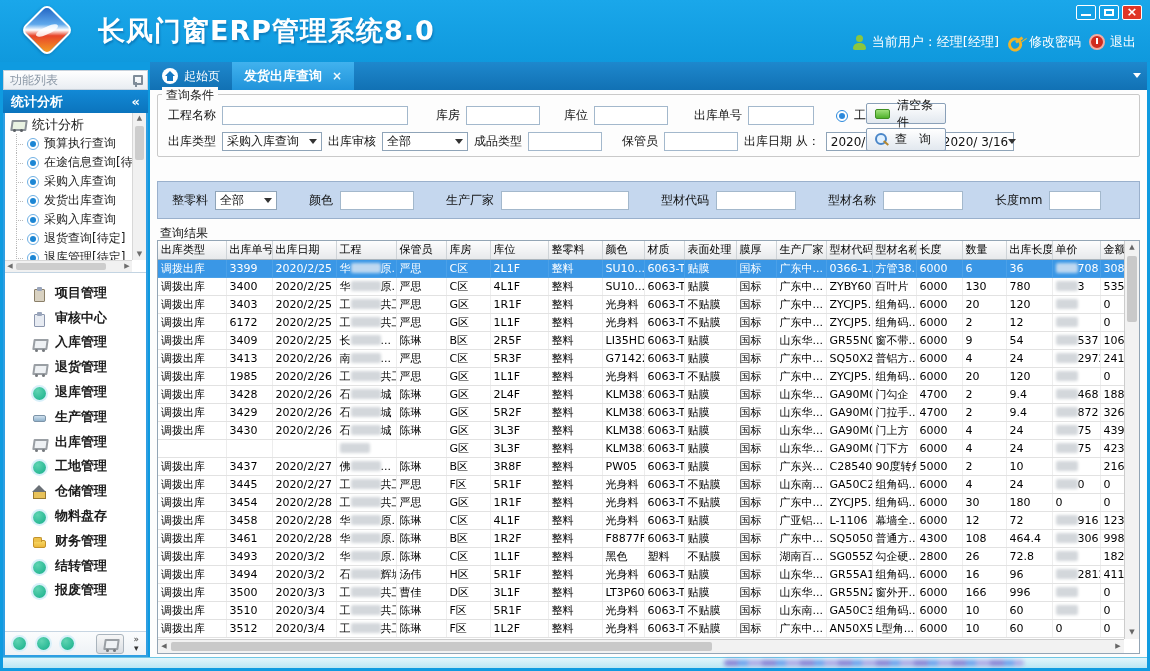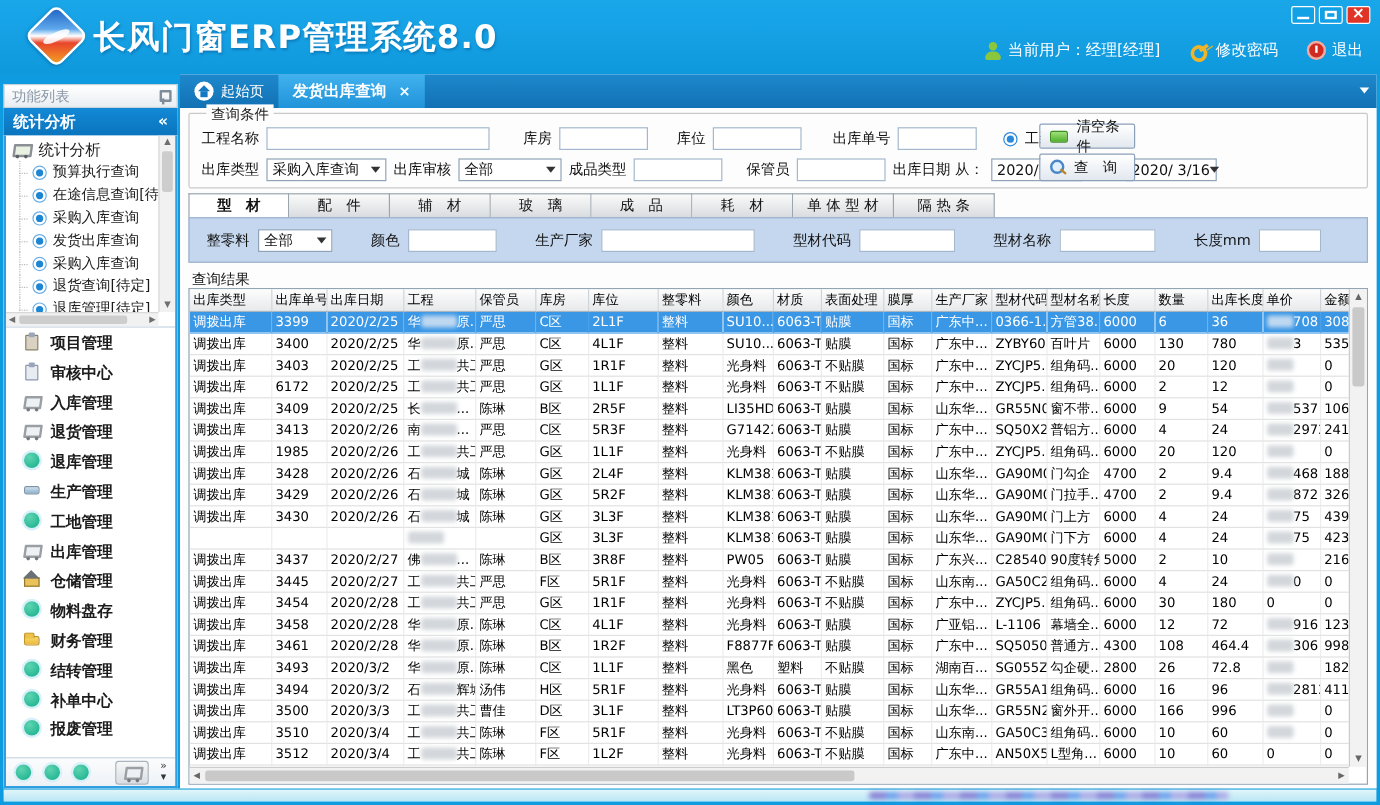--- a/index.html
+++ b/index.html
@@ -5,28 +5,28 @@
   *{margin:0;padding:0;box-sizing:border-box;font-family:"DejaVu Sans","Liberation Sans",sans-serif}
   html,body{width:1150px;height:671px}
   body{position:relative;background:#0f9be0;overflow:hidden}
 
   
   .titlebar{position:absolute;left:0;top:0;right:0;height:62px;background:linear-gradient(#1aa7ea,#0f99dd)}
   .logo{position:absolute;left:26px;top:9px;width:42px;height:42px}
   .logo .dia{position:absolute;inset:2px;transform:rotate(45deg);border:2px solid #fff;border-radius:7px;
     background:linear-gradient(135deg,#1d5fc0 0%,#5ea8ec 38%,#ffffff 50%,#e8452a 62%,#f5a623 100%);box-shadow:0 1px 3px rgba(0,40,90,.35)}
   .logo .swoosh{position:absolute;left:9px;top:18px;width:24px;height:7px;background:#fff;border-radius:60% 60% 60% 60%/80% 80% 80% 80%;transform:rotate(-25deg);opacity:.85}
-  .app-title{position:absolute;left:78px;top:13px;font-size:27px;font-weight:bold;color:#fff;letter-spacing:1px;text-shadow:1px 2px 2px rgba(0,60,120,.35)}
+  .app-title{position:absolute;left:98px;top:13px;font-size:27px;font-weight:bold;color:#fff;letter-spacing:1px;text-shadow:1px 2px 2px rgba(0,60,120,.35)}
   .win-controls{position:absolute;top:5px;right:8px;display:flex;gap:3px}
   .win-btn{width:20px;height:15px;border:1px solid #fff;border-radius:2px;background:#13a1e6;position:relative;cursor:pointer}
   .win-btn.min::after{content:"";position:absolute;left:4px;right:4px;bottom:3px;height:2px;background:#fff}
   .win-btn.max::after{content:"";position:absolute;left:4px;top:3px;right:4px;bottom:3px;border:2px solid #fff}
   .win-btn.close{background:#e03526;border-color:#fff}
   .win-btn.close::after{content:"×";position:absolute;left:0;right:0;top:-2px;text-align:center;color:#fff;font-size:13px;font-weight:bold}
-  .userbar{position:absolute;right:14px;top:33px;display:flex;align-items:flex-end;gap:24px;color:#fff;font-size:13px}
+  .userbar{position:absolute;right:14px;top:33px;display:flex;align-items:flex-end;gap:8px;color:#fff;font-size:13px}
   .ub-group{display:flex;align-items:center;gap:5px;cursor:pointer}
   .ic-person{width:15px;height:15px;position:relative;display:inline-block}
   .ic-person::before{content:"";position:absolute;left:4px;top:0;width:7px;height:7px;border-radius:50%;background:#8bc63f}
   .ic-person::after{content:"";position:absolute;left:1px;bottom:0;width:13px;height:7px;border-radius:6px 6px 2px 2px;background:#8bc63f}
   .ic-key{width:17px;height:17px;position:relative;display:inline-block;transform:rotate(-35deg)}
   .ic-key::before{content:"";position:absolute;left:0;top:3px;width:8px;height:8px;border:3px solid #f0b429;border-radius:50%}
   .ic-key::after{content:"";position:absolute;left:9px;top:7px;width:8px;height:3px;background:#f0b429;box-shadow:4px 3px 0 -1px #f0b429}
   .ic-power{width:16px;height:16px;border-radius:50%;background:#cf2b20;border:2px solid #f2aba2;position:relative;display:inline-block}
   .ic-power::after{content:"";position:absolute;left:5px;top:2px;width:2px;height:6px;background:#fff}
 
@@ -53,21 +53,21 @@
   .ic-cart::after{content:"";position:absolute;left:3px;bottom:0;width:3px;height:3px;border-radius:50%;background:#5a5f64;box-shadow:7px 0 0 #5a5f64}
   .vsb{position:absolute;top:0;right:0;bottom:12px;width:14px;background:#f1f1f1;border-left:1px solid #d8d8d8}
   .vsb .ar{position:absolute;left:0;right:0;text-align:center;font-size:7px;color:#6e6e6e;line-height:11px}
   .vsb .ar.up{top:0}.vsb .ar.dn{bottom:0}
   .vsb .thumb{position:absolute;left:2px;right:2px;top:13px;height:34px;background:#cdcdcd;border-radius:2px}
   .hsb{position:absolute;left:0;right:14px;bottom:0;height:12px;background:#f1f1f1;border-top:1px solid #d8d8d8}
   .hsb .ar{position:absolute;top:0;bottom:0;font-size:7px;color:#6e6e6e;line-height:11px;width:10px;text-align:center}
   .hsb .ar.lf{left:0}.hsb .ar.rt{right:0}
   .hsb .thumb{position:absolute;top:2px;bottom:2px;left:11px;width:90px;background:#cdcdcd;border-radius:2px}
   .sections{flex:1;padding-top:4px;overflow:hidden}
-  .sec{height:24.8px;display:flex;align-items:flex-start;gap:8px;padding-left:14px;font-size:13px;font-weight:bold;color:#1c1c1c;cursor:pointer;white-space:nowrap}
+  .sec{height:24.8px;display:flex;align-items:flex-end;gap:8px;padding-left:27px;font-size:13px;font-weight:bold;color:#1c1c1c;cursor:pointer;white-space:nowrap}
   .sx{width:15px;height:15px;position:relative;flex:none}
   .sx.dot::before{content:"";position:absolute;inset:1px;border-radius:50%;background:radial-gradient(circle at 35% 30%,#5fd4b2,#14ae8a);box-shadow:0 0 0 2px #d8f0fa}
   .sx.clipboard::before{content:"";position:absolute;left:2px;top:2px;right:2px;bottom:0;background:#e7ebf2;border:1px solid #8b96ad;border-radius:1px}
   .sx.clipboard::after{content:"";position:absolute;left:5px;top:0;width:5px;height:4px;background:#99a5bb;border-radius:1px}
   .sx.clipboard.c1::before{background:#d9d2c2;border-color:#8a7f68}
   .sx.cart::before{content:"";position:absolute;left:1px;top:3px;width:11px;height:7px;border:2px solid #9a9fa4;background:#eef1f4;transform:skewX(-8deg);border-radius:1px}
   .sx.cart::after{content:"";position:absolute;left:3px;bottom:-1px;width:3px;height:3px;border-radius:50%;background:#75797d;box-shadow:7px 0 0 #75797d}
   .sx.chip::before{content:"";position:absolute;left:1px;top:4px;right:1px;bottom:4px;background:linear-gradient(#cfe0ee,#8fb2cc);border:1px solid #7d94a8;border-radius:2px}
   .sx.house::before{content:"";position:absolute;left:1px;top:6px;right:1px;bottom:1px;background:#e8c25a;border:1px solid #9a7a30}
   .sx.house::after{content:"";position:absolute;left:0;top:0;border-left:7px solid transparent;border-right:7px solid transparent;border-bottom:7px solid #6a7076}
@@ -83,21 +83,21 @@
   .tab{display:flex;align-items:center;gap:6px;padding:0 12px;color:#fff;font-size:12px;cursor:pointer}
   .tab.active{background:linear-gradient(#41b2ee,#2093da);font-weight:bold;font-size:13px}
   .close-x{margin-left:4px;font-size:12px;opacity:.95;cursor:pointer}
   .home-ic{width:16px;height:16px;border-radius:50%;background:#fff;position:relative;flex:none}
   .home-ic::before{content:"";position:absolute;left:3px;top:3px;border-left:5px solid transparent;border-right:5px solid transparent;border-bottom:5px solid #1478c2}
   .home-ic::after{content:"";position:absolute;left:5px;top:8px;width:6px;height:5px;background:#1478c2}
   .tabstrip-caret{position:absolute;right:6px;top:11px;border-left:4px solid transparent;border-right:4px solid transparent;border-top:5px solid #fff;cursor:pointer}
   .content{position:absolute;left:0;right:0;top:28px;bottom:0;background:#fdfdfd}
 
   .querybox{position:absolute;left:7px;right:7px;top:4px;height:63px;border:1px solid #c9c9c9;border-radius:2px}
-  .qb-title{position:absolute;left:14px;top:-8px;background:#fdfdfd;padding:0 4px;font-size:12px;color:#222}
+  .qb-title{position:absolute;left:4px;top:-8px;background:#fdfdfd;padding:0 4px;font-size:12px;color:#222}
   .qrow{position:absolute;left:10px;display:flex;align-items:center;gap:6px;font-size:12px;color:#111;white-space:nowrap}
   .qrow.r1{top:11px}.qrow.r2{top:37px}
   .qinput{height:19px;border:1px solid #a3b8cc;background:#fff;flex:none}
   .w186{width:186px}.w74{width:74px}.w66{width:66px}.w100{width:100px}.w86{width:86px}.w76{width:76px}.w52{width:52px}.w128{width:128px}.w80{width:80px}.w62{width:62px}
   .qselect{height:19px;border:1px solid #8fa4b8;background:#fff;display:flex;align-items:center;padding:0 4px;font-size:12px;cursor:pointer}
   .car{margin-left:auto;border-left:4px solid transparent;border-right:4px solid transparent;border-top:5px solid #333}
   .radio{width:12px;height:12px;border-radius:50%;border:1px solid #8aa0b4;background:#fff;position:relative;flex:none;cursor:pointer}
   .radio.on{border-color:#2b89dc}
   .radio.on::after{content:"";position:absolute;inset:2px;border-radius:50%;background:#2b89dc}
   .rlabel{margin-right:8px}
@@ -245,46 +245,42 @@
         </div>
         <div class="sec">
           <span class="sx dot"></span>
           <span>退库管理</span>
         </div>
         <div class="sec">
           <span class="sx chip"></span>
           <span>生产管理</span>
         </div>
         <div class="sec">
+          <span class="sx cart"></span>
+          <span>出库管理</span>
+        </div>
+        <div class="sec">
           <span class="sx dot"></span>
           <span>工地管理</span>
         </div>
         <div class="sec">
-          <span class="sx cart"></span>
-          <span>出库管理</span>
-        </div>
-        <div class="sec">
           <span class="sx house"></span>
           <span>仓储管理</span>
         </div>
         <div class="sec">
           <span class="sx dot"></span>
           <span>物料盘存</span>
         </div>
         <div class="sec">
           <span class="sx folder"></span>
           <span>财务管理</span>
         </div>
         <div class="sec">
           <span class="sx dot"></span>
           <span>结转管理</span>
-        </div>
-        <div class="sec">
-          <span class="sx dot"></span>
-          <span>补单中心</span>
         </div>
         <div class="sec">
           <span class="sx dot"></span>
           <span>报废管理</span>
         </div>
       </div>
     <div class="side-bottom">
       <span class="sx dot"></span>
       <span class="sx dot"></span>
       <span class="sx dot"></span>
@@ -360,30 +356,20 @@
       <span class="btn btn-clear">
         <span class="ic-eraser"></span>
         <span>清空条件</span>
       </span>
       <span class="btn btn-search">
         <span class="ic-mag"></span>
         <span>查　询</span>
       </span>
     </fieldset>
 
-    <div class="mattabs" id="mattabs">
-        <div class="mtab active">型　材</div>
-        <div class="mtab">配　件</div>
-        <div class="mtab">辅　材</div>
-        <div class="mtab">玻　璃</div>
-        <div class="mtab">成　品</div>
-        <div class="mtab">耗　材</div>
-        <div class="mtab">单 体 型 材</div>
-        <div class="mtab">隔 热 条</div>
-      </div>
 
     <div class="filterbar">
       <span>整零料</span>
       <span class="qselect w62">
         <span>全部</span>
           <span class="car"></span>
       </span>
       <span class="fgap"></span>
       <span>颜色</span>
       <span class="qinput w74"></span>

